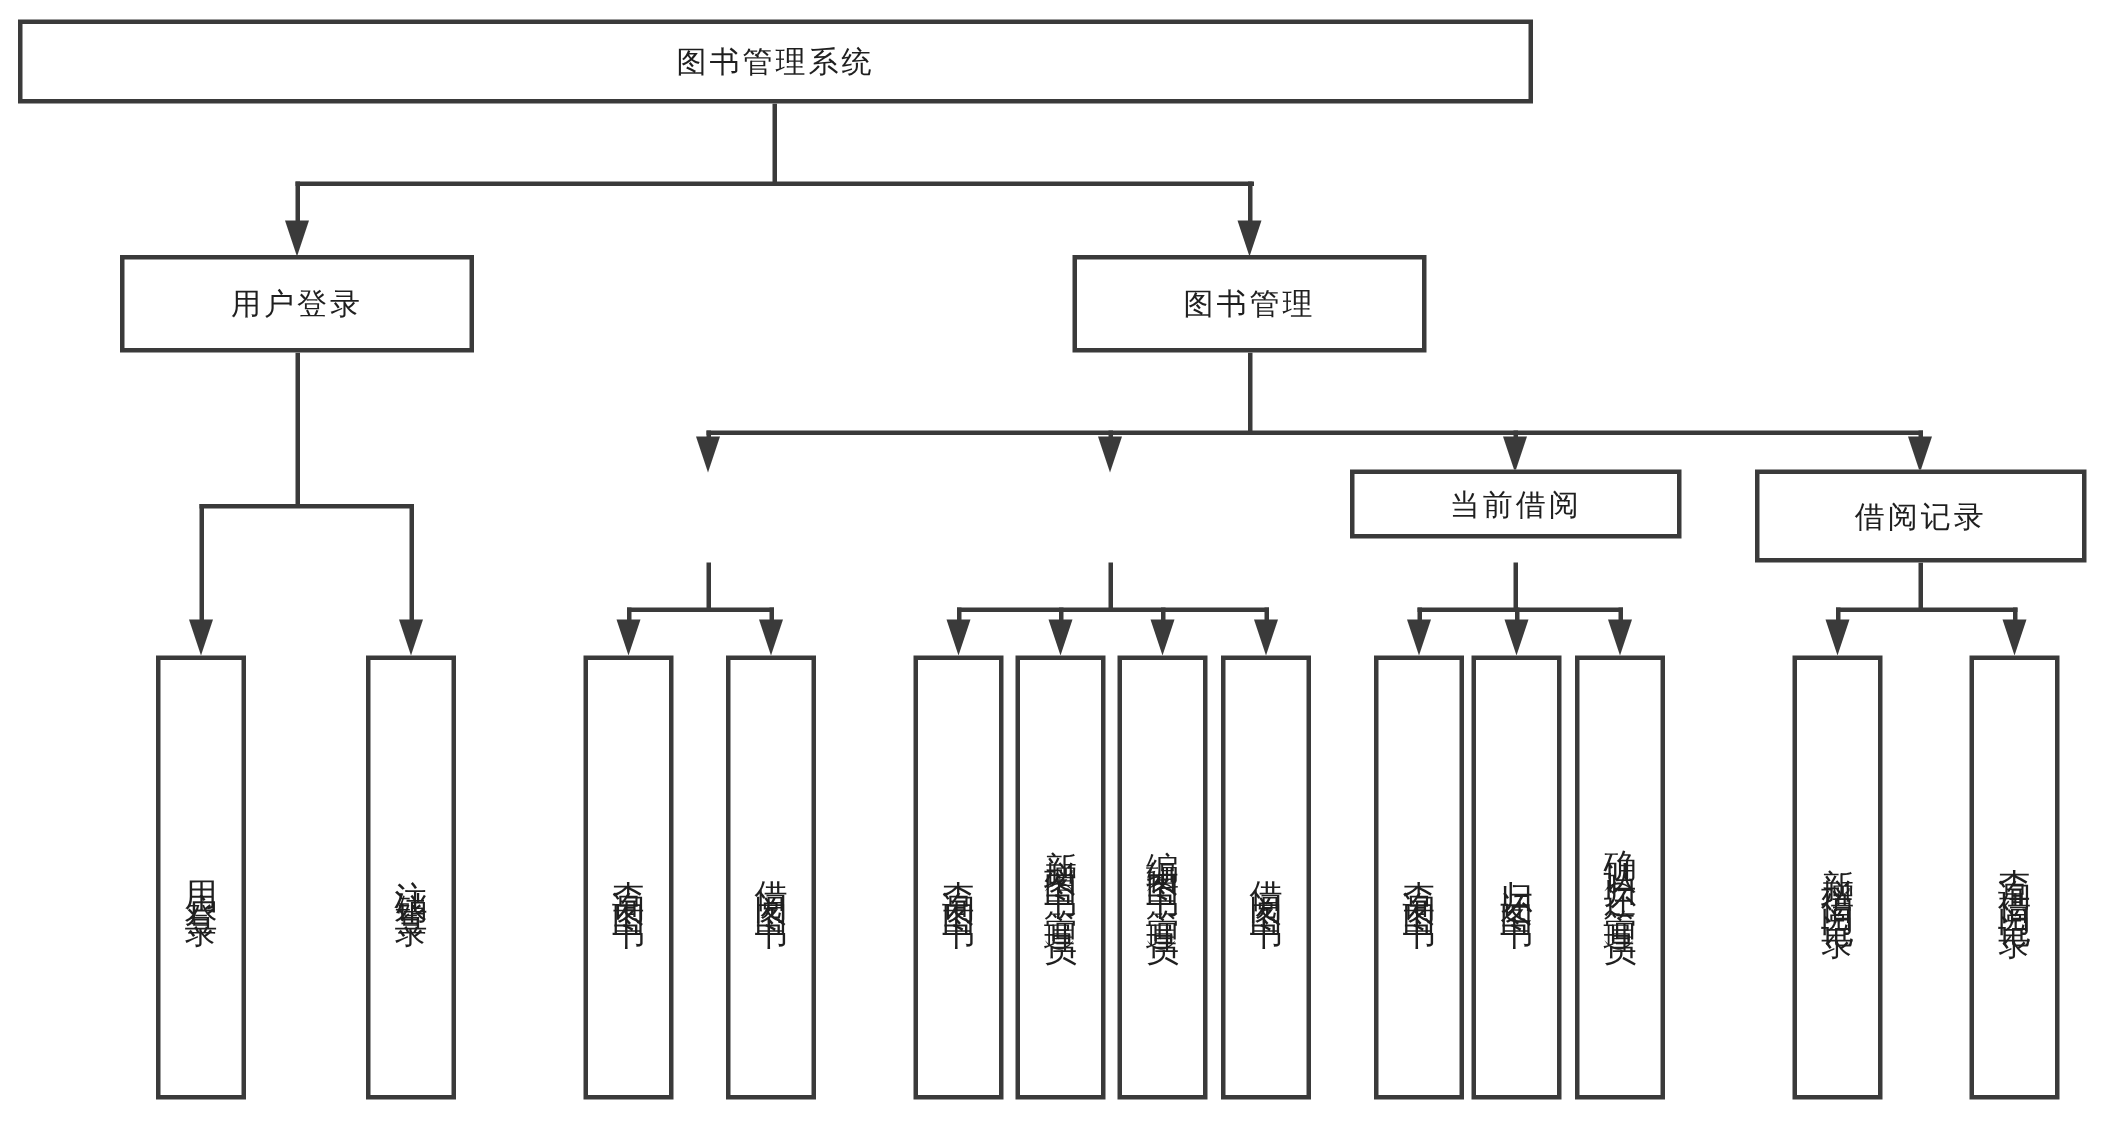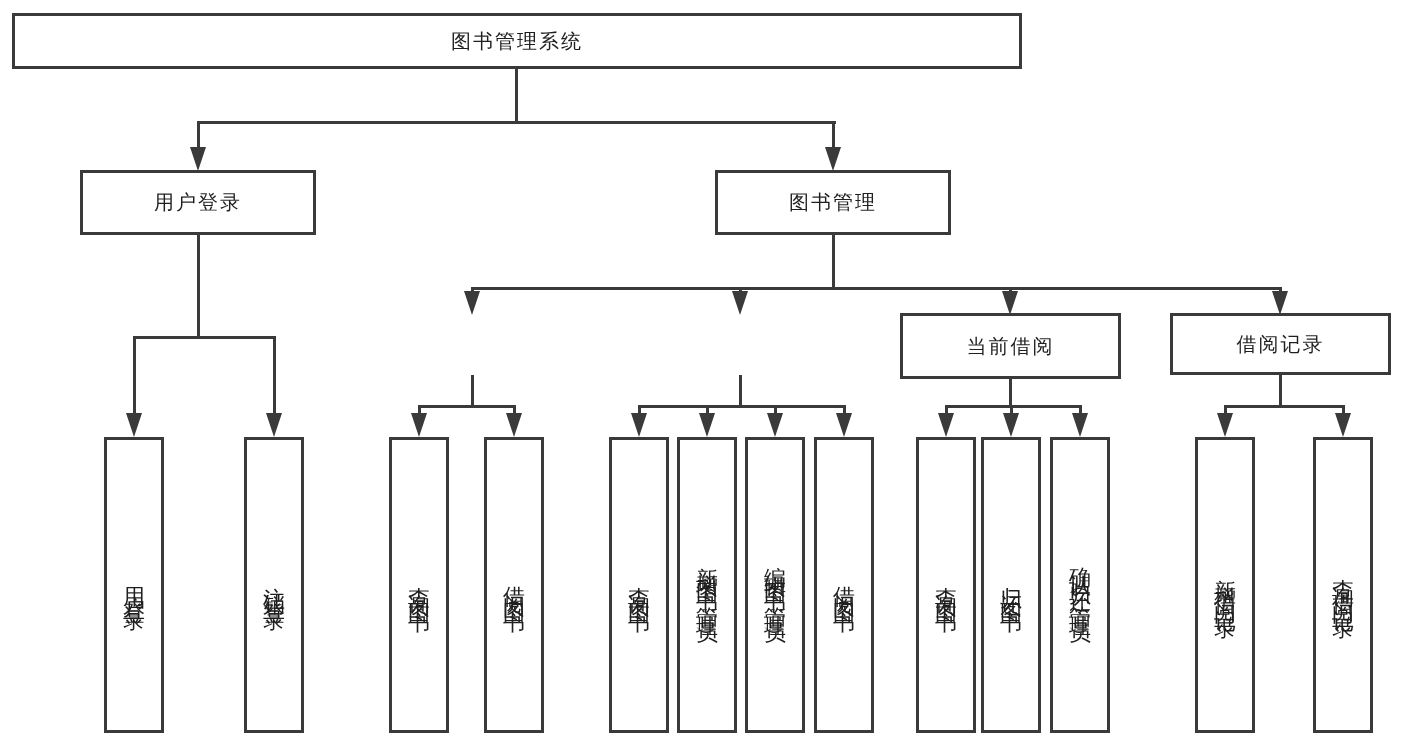--- a/index.html
+++ b/index.html
@@ -136,21 +136,21 @@
     <span class="lbl">图书管理系统</span>
   </div>
 
   <div class="node" style="left:80px;top:170px;width:236px;height:65px">
     <span class="lbl">用户登录</span>
   </div>
   <div class="node" style="left:715px;top:170px;width:236px;height:65px">
     <span class="lbl">图书管理</span>
   </div>
 
-  <div class="node" style="left:900px;top:313px;width:221px;height:66px">
+  <div class="node" style="left:900px;top:313px;width:221px;height:46px">
     <span class="lbl">当前借阅</span>
   </div>
   <div class="node" style="left:1170px;top:313px;width:221px;height:62px">
     <span class="lbl">借阅记录</span>
   </div>
 
   <div class="node leaf" style="left:104px;top:437px;width:60px;height:296px">
     <span class="lbl">用户登录</span>
   </div>
   <div class="node leaf" style="left:244px;top:437px;width:60px;height:296px">

